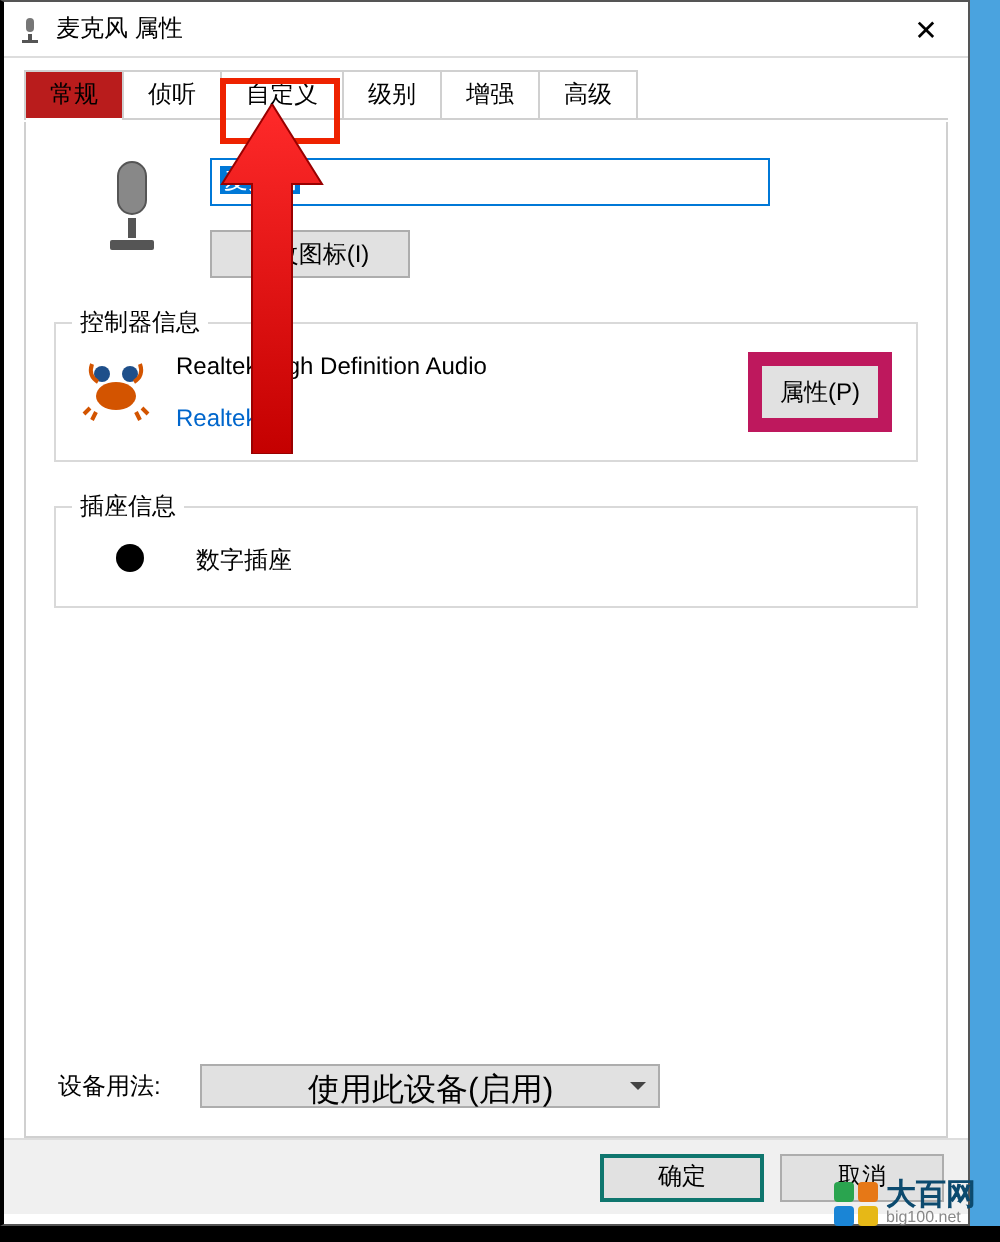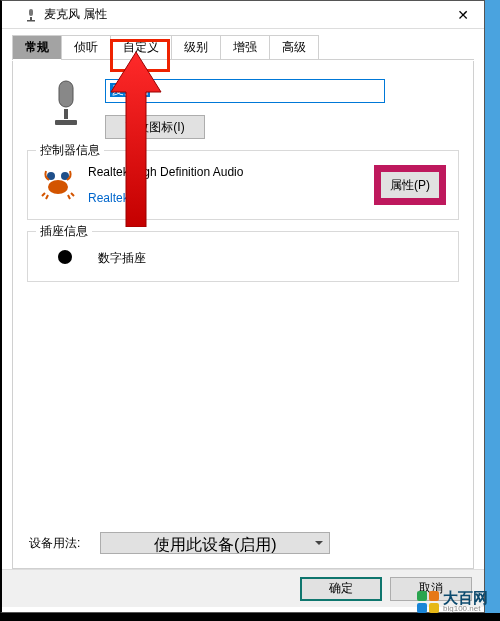--- a/index.html
+++ b/index.html
@@ -3,46 +3,46 @@
 <meta charset="utf-8">
 <style>
 * { box-sizing: border-box; margin: 0; padding: 0; font-family: "Microsoft YaHei", "Segoe UI", sans-serif; }
 body { width: 500px; height: 621px; background: #fff; position: relative; overflow: hidden; font-size: 12px; }
 
 .bg-right { position: absolute; right: 0; top: 0; width: 15px; height: 621px; background: linear-gradient(#4aa3df, #4aa3df); }
 .bg-bottom { position: absolute; left: 0; bottom: 0; height: 8px; width: 500px; background: #000; }
 
 .window { position: absolute; left: 0; top: 0; width: 485px; height: 613px; border: 1px solid #555; background: #fff; border-left: 2px solid #000; }
 
-.titlebar { height: 28px; display: flex; align-items: center; border-bottom: 1px solid #ddd; padding-left: 22px; position: relative; }
+.titlebar { height: 28px; display: flex; align-items: center; border-bottom: 1px solid #ddd; padding-left: 6px; position: relative; }
 .titlebar .mic-small { width: 14px; height: 14px; margin-right: 6px; }
 .title-text { font-size: 12px; color: #000; }
 .close-btn { position: absolute; right: 0; top: 0; width: 42px; height: 28px; display: flex; align-items: center; justify-content: center; font-size: 14px; color: #000; }
 
 .body { padding: 6px 10px 0 10px; height: 540px; }
 
 .tabstrip { display: flex; position: relative; height: 26px; }
 .tab { padding: 4px 12px; border: 1px solid #d0d0d0; border-bottom: none; background: #fff; font-size: 12px; color: #000; cursor: pointer; position: relative; height: 24px; line-height: 14px; }
 .tab + .tab { border-left: none; }
-.tab.active { background: #a3a3a3; z-index: 2; height: 25px; font-weight: bold; }
+.tab.active { background: #b91c1c; z-index: 2; height: 25px; }
 .tabline { position: absolute; left: 0; right: 0; bottom: 1px; height: 1px; background: #d0d0d0; }
 .tab.active::after { content: ""; position: absolute; left: 0; right: 0; bottom: -1px; height: 2px; background: #fff; }
 
 .tab-highlight { position: absolute; border: 3px solid #e20; pointer-events: none; }
 
 .panel { border: 1px solid #d0d0d0; border-top: none; padding: 18px 14px 10px 14px; height: 508px; position: relative; }
 
 .row1 { display: flex; align-items: flex-start; gap: 20px; margin-left: 20px; }
 .mic-big { width: 38px; height: 52px; }
 .name-col { flex: 1; padding-right: 8px; }
 .name-input { width: 280px; height: 24px; border: 1px solid #0078d7; padding: 2px 4px; font-size: 12px; }
 .name-input .sel { background: #0078d7; color: #fff; padding: 0 2px; }
 .chg-icon-btn { margin-top: 12px; width: 100px; height: 24px; border: 1px solid #adadad; background: #e1e1e1; font-size: 12px; }
 
-.groupbox { border: 1px solid #d9d9d9; margin-top: 11px; padding: 14px 12px 14px 12px; position: relative; }
+.groupbox { border: 1px solid #d9d9d9; margin-top: 22px; padding: 14px 12px 14px 12px; position: relative; }
 .groupbox .legend { position: absolute; top: -9px; left: 8px; background: #fff; padding: 0 4px; font-size: 12px; color: #000; }
 .ctrl-row { display: flex; align-items: flex-start; gap: 12px; }
 .crab { width: 36px; height: 36px; }
 .ctrl-text { flex: 1; }
 .ctrl-name { font-size: 12px; color: #000; }
 .ctrl-sub { font-size: 12px; color: #0066cc; margin-top: 12px; }
 .prop-btn { width: 72px; height: 40px; border: 7px solid #be185d; background: #e1e1e1; font-size: 12px; }
 
 .jack-row { display: flex; align-items: flex-start; gap: 26px; margin-left: 18px; margin-top: 4px; }
 .jack-dot { width: 14px; height: 14px; border-radius: 50%; background: #000; }

